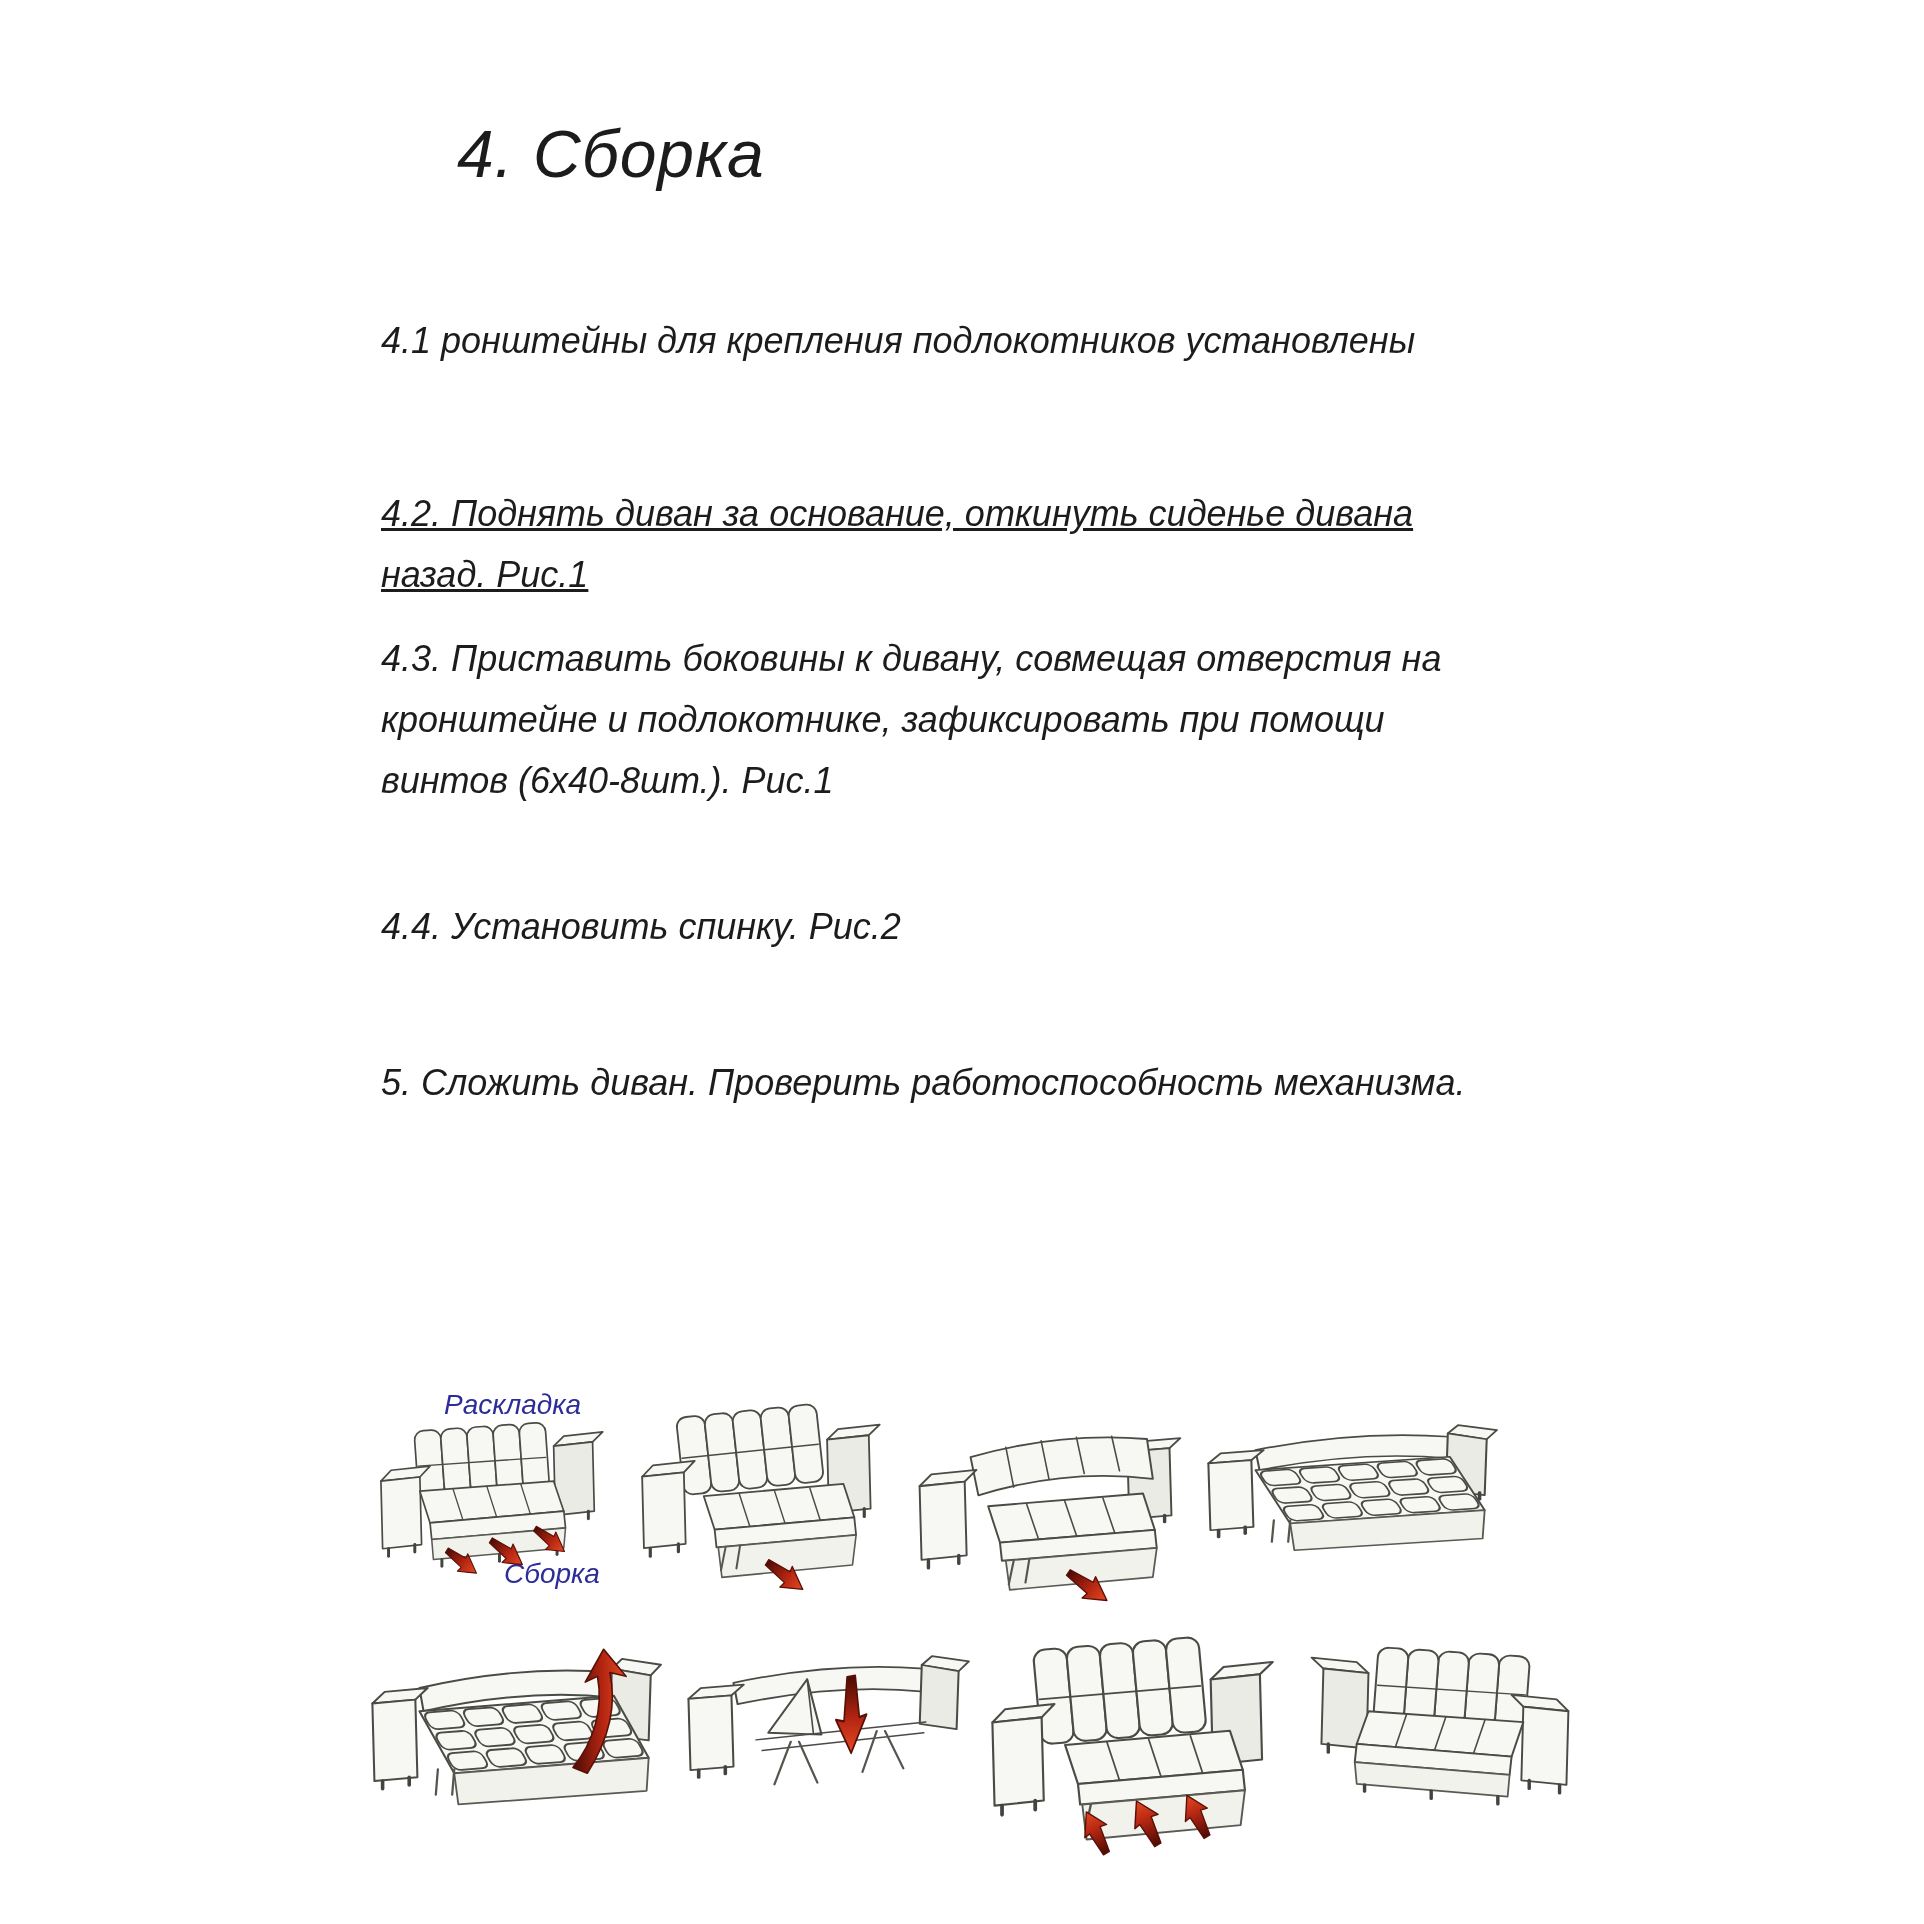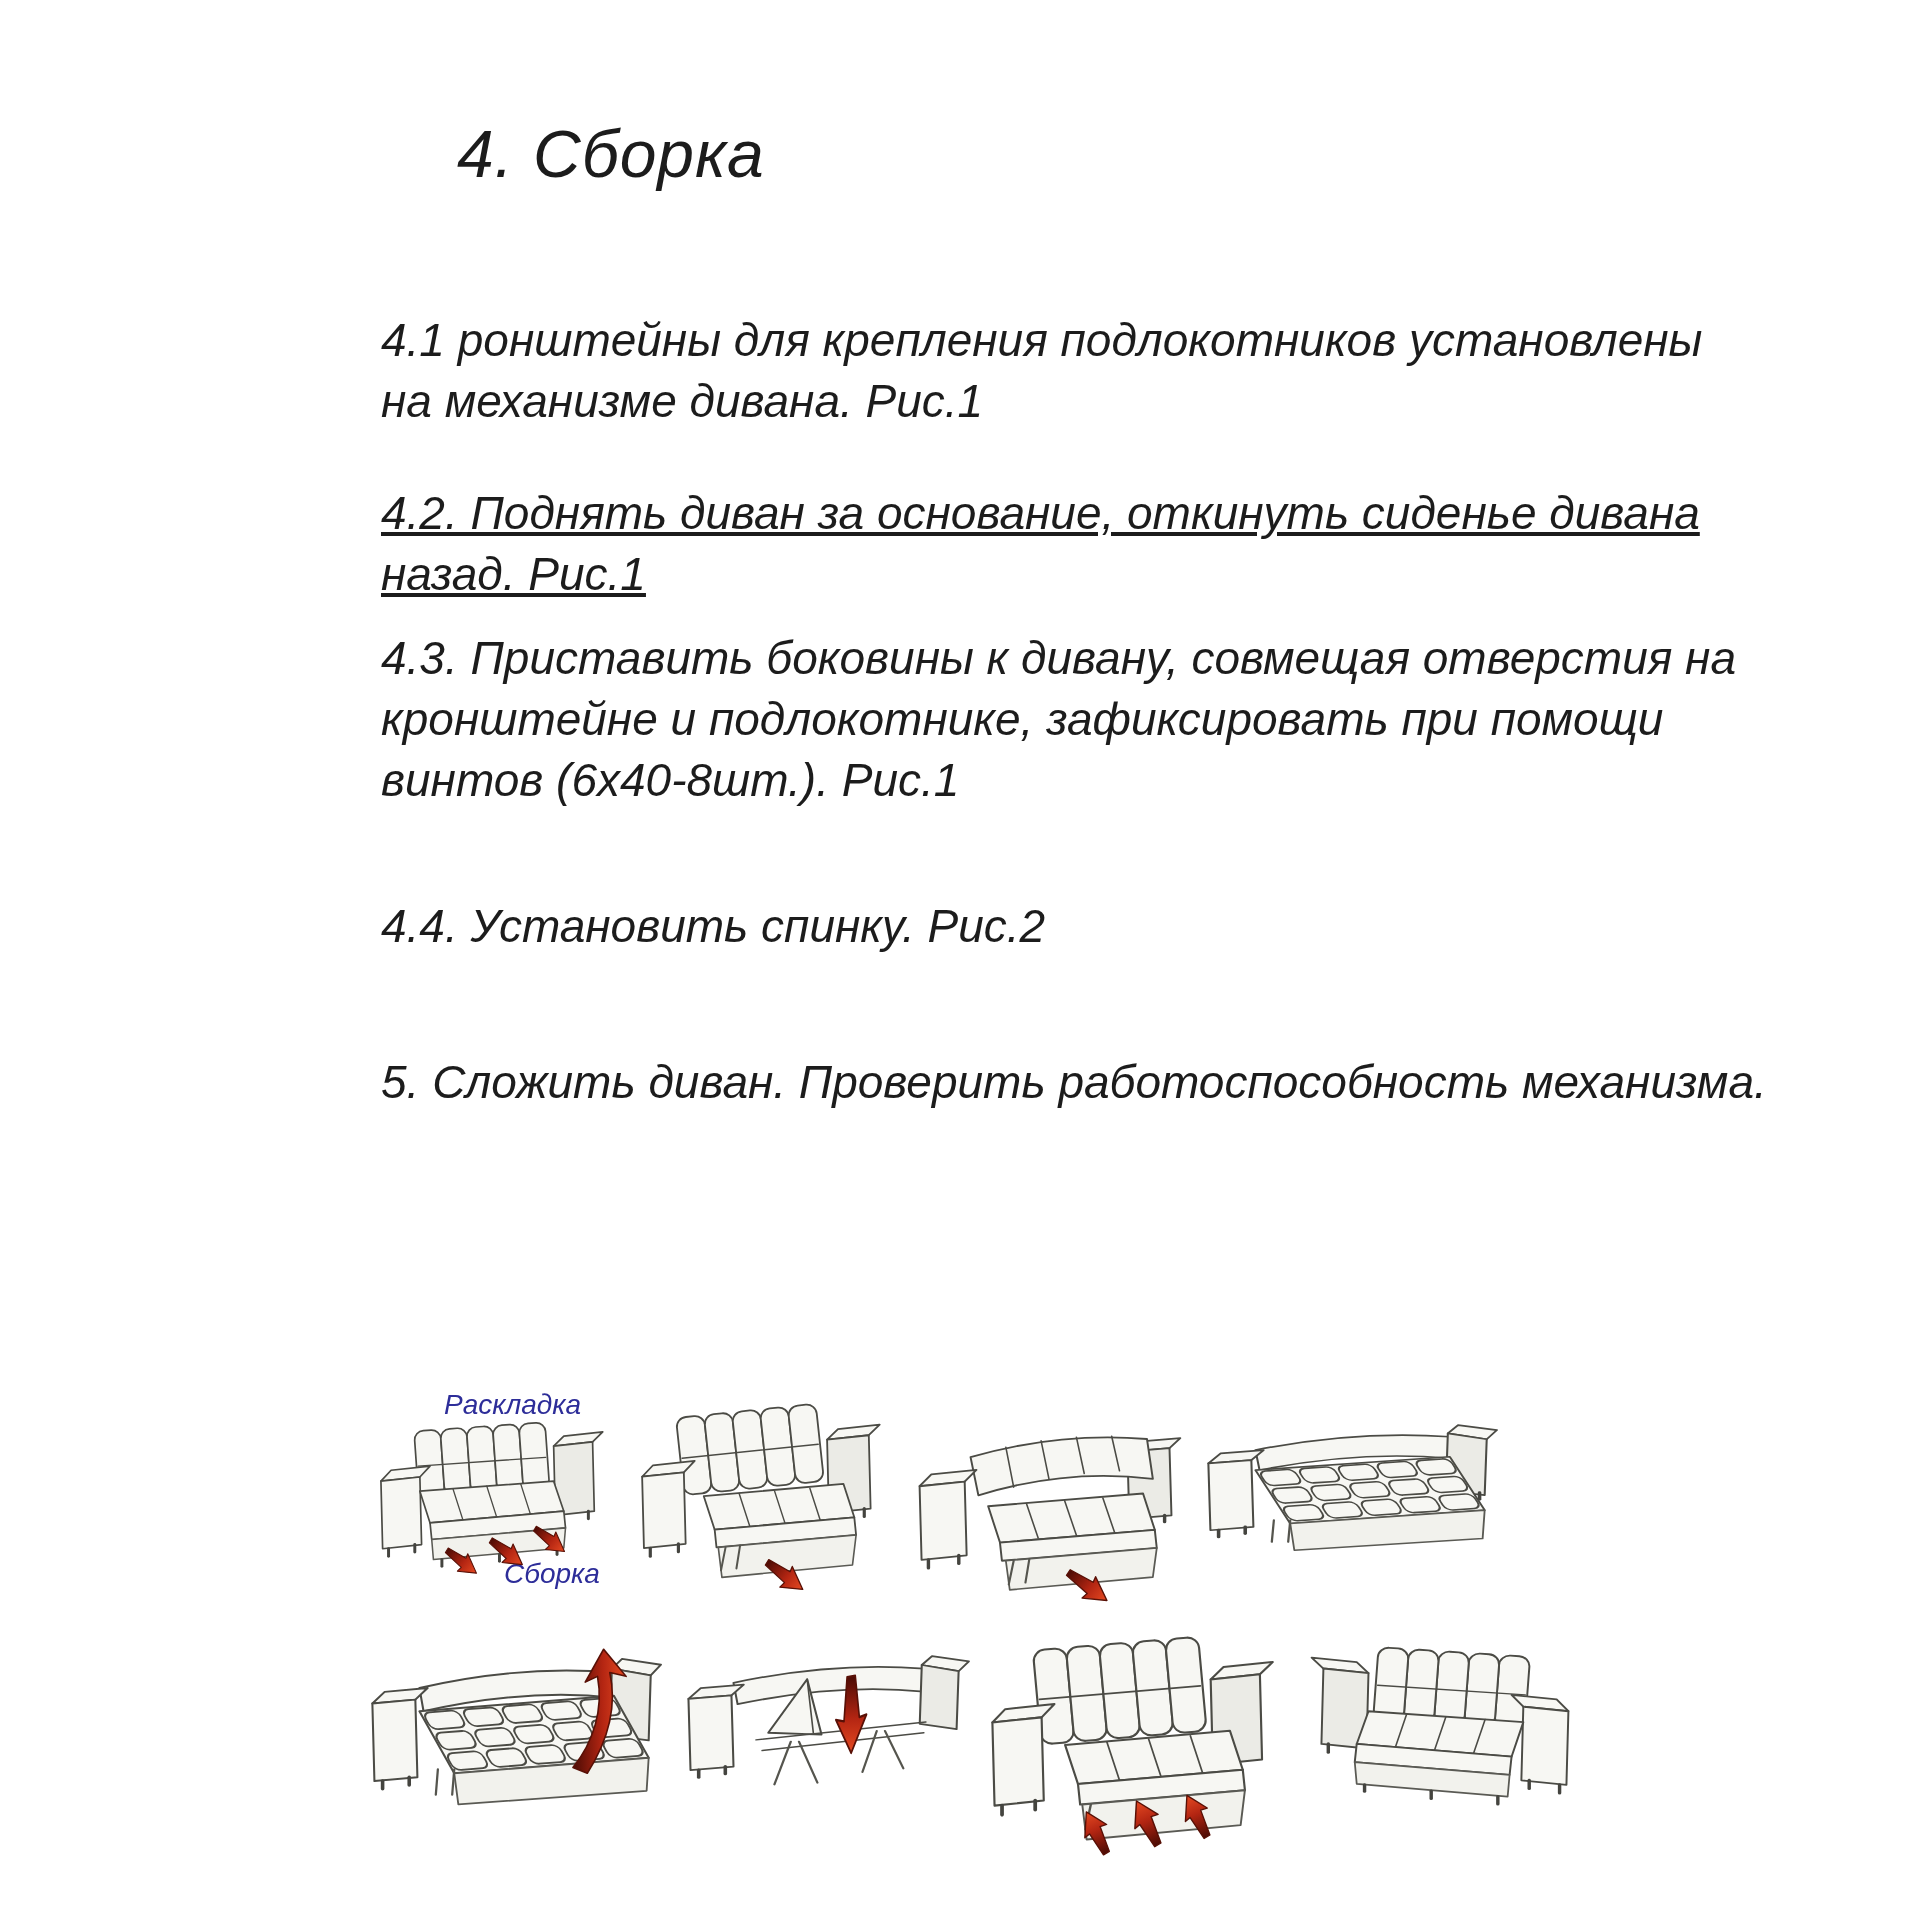--- a/index.html
+++ b/index.html
@@ -4,21 +4,21 @@
 <style>
   html,body{margin:0;padding:0;background:#fff;}
   .page{
     position:relative;width:1765px;height:1925px;background:#ffffff;overflow:hidden;
     font-family:"Liberation Sans",sans-serif;font-style:italic;color:#1c1c1c;
   }
   .title{
     position:absolute;left:457px;top:115px;font-size:66px;line-height:1.2;
     letter-spacing:0.9px;white-space:nowrap;
   }
-  .para{position:absolute;left:381px;font-size:46px;line-height:61px;white-space:nowrap;}
+  .para{position:absolute;left:381px;font-size:36px;line-height:61px;white-space:nowrap;}
   .p41{top:310px;}
   .p42{top:483px;text-decoration:underline;}
   .p43{top:628px;}
   .p44{top:896px;}
   .p5 {top:1032px;margin-top:20px;}
   .fig-label{position:absolute;font-size:28px;color:#2d2d99;white-space:nowrap;font-style:italic;}
   .lbl-unfold{left:444px;top:1346px;margin-top:43px;}
   .lbl-fold{left:504px;top:1558px;}
   .fig{position:absolute;}
   
@@ -43,21 +43,20 @@
     <path id="arw" d="M0,-3 L30,-7 L28,-14 L56,1 L32,16 L33,8 L1,5 Z"></path>
   </defs>
 </svg>
 
 <div class="page">
 
   <div class="title">4. Сборка</div>
 
   <div class="para p41">
     <div>4.1 ронштейны для крепления подлокотников установлены</div>
-    <div>на механизме дивана. Рис.1</div>
   </div>
 
   <div class="para p42">
     <div>4.2. Поднять диван за основание, откинуть сиденье дивана</div>
     <div>назад. Рис.1</div>
   </div>
 
   <div class="para p43">
     <div>4.3. Приставить боковины к дивану, совмещая отверстия на</div>
     <div>кронштейне и подлокотнике, зафиксировать при помощи</div>

